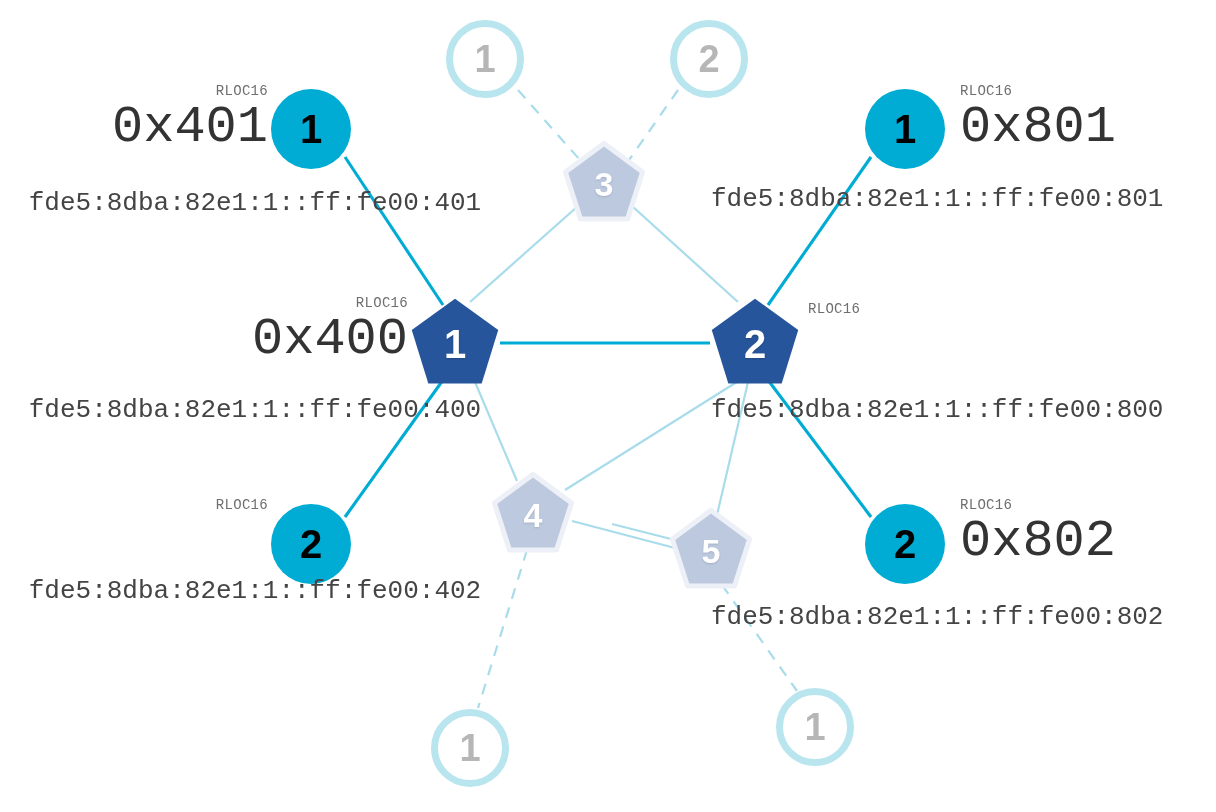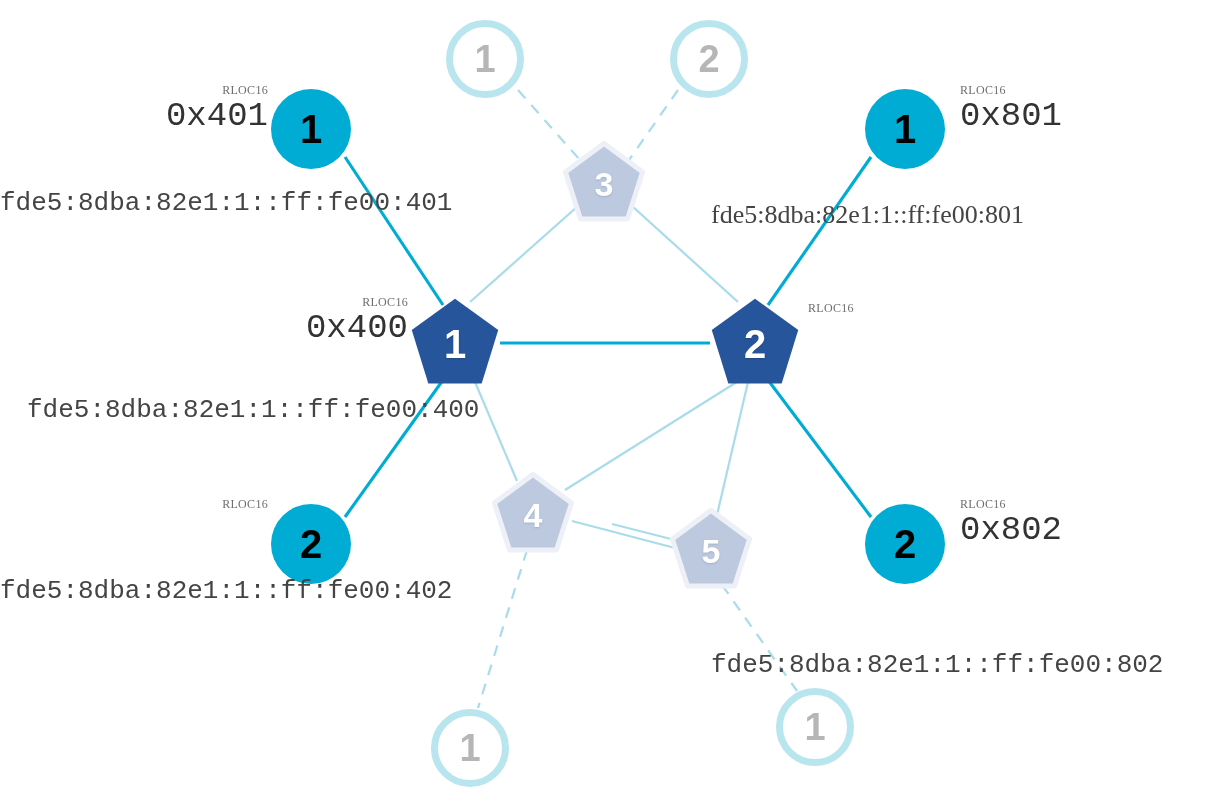--- a/index.html
+++ b/index.html
@@ -106,42 +106,42 @@
     font-weight: bold;
     line-height: 1;
   }
   
   .label-block {
     position: absolute;
   }
   .label-block.right  { text-align: left; }
   .label-block.left   { text-align: right; }
   .rloc-cap {
-    font-family: Liberation Serif, serif;
-    font-size: 12px;
+    font-family: Liberation Mono, monospace;
+    font-size: 14px;
     color: #6E6E6E;
     line-height: 1.05;
     letter-spacing: 0.3px;
     white-space: nowrap;
   }
   .rloc-val {
     font-family: "Liberation Mono", monospace;
-    font-size: 34px;
+    font-size: 52px;
     color: #333333;
     line-height: 1.12;
     white-space: nowrap;
   }
   .addr {
     position: absolute;
     font-family: "Liberation Mono", monospace;
     font-size: 26px;
     color: #444444;
     white-space: nowrap;
   }
-  .addr.left  { text-align: left; }
+  .addr.left  { text-align: center; }
   .addr.right { text-align: left; }
 </style>
 </head>
 <body>
 
 <div id="diagram">
 
   <svg id="links" viewBox="0 0 1216 812" xmlns="http://www.w3.org/2000/svg">
     <g id="g-inactive">
         <line x1="470" y1="302" x2="578" y2="206" stroke="#A8DCEB" stroke-width="2.2" stroke-linecap="butt"></line>
@@ -228,36 +228,37 @@
   <div class="label-block left" style="left:0px; top:84px; width:268px;">
     <div class="rloc-cap">RLOC16</div>
     <div class="rloc-val">0x401</div>
   </div>
   <div class="addr left" style="left:0px; top:188px; width:510px;">fde5:8dba:82e1:1::ff:fe00:401</div>
 
   <div class="label-block right" style="left:960px; top:84px; width:260px;">
     <div class="rloc-cap">RLOC16</div>
     <div class="rloc-val">0x801</div>
   </div>
-  <div class="addr right" style="left:711px; top:200px; width:505px;font-family:Liberation Serif, serif;">fde5:8dba:82e1:1::ff:fe00:801</div>
+  <div class="addr right" style="left:711px; top:184px; width:505px;">fde5:8dba:82e1:1::ff:fe00:801</div>
 
   <div class="label-block left" style="left:0px; top:296px; width:408px;">
     <div class="rloc-cap">RLOC16</div>
     <div class="rloc-val">0x400</div>
   </div>
-  <div class="addr left" style="left:0px; top:395px; width:510px;padding-left:27px;">fde5:8dba:82e1:1::ff:fe00:400</div>
+  <div class="addr left" style="left:0px; top:395px; width:510px;">fde5:8dba:82e1:1::ff:fe00:400</div>
 
   <div class="label-block right" style="left:808px; top:302px; width:400px;">
     <div class="rloc-cap">RLOC16</div>
   </div>
+  <div class="addr right" style="left:711px; top:395px; width:505px;">fde5:8dba:82e1:1::ff:fe00:800</div>
 
   <div class="label-block left" style="left:0px; top:498px; width:268px;">
     <div class="rloc-cap">RLOC16</div>
   </div>
   <div class="addr left" style="left:0px; top:576px; width:510px;">fde5:8dba:82e1:1::ff:fe00:402</div>
 
   <div class="label-block right" style="left:960px; top:498px; width:260px;">
     <div class="rloc-cap">RLOC16</div>
     <div class="rloc-val">0x802</div>
   </div>
-  <div class="addr right" style="left:711px; top:602px; width:505px;margin-top:48px;">fde5:8dba:82e1:1::ff:fe00:802</div>
+  <div class="addr right" style="left:711px; top:602px; width:505px;">fde5:8dba:82e1:1::ff:fe00:802</div>
 
 </div>
 
 </body></html>

